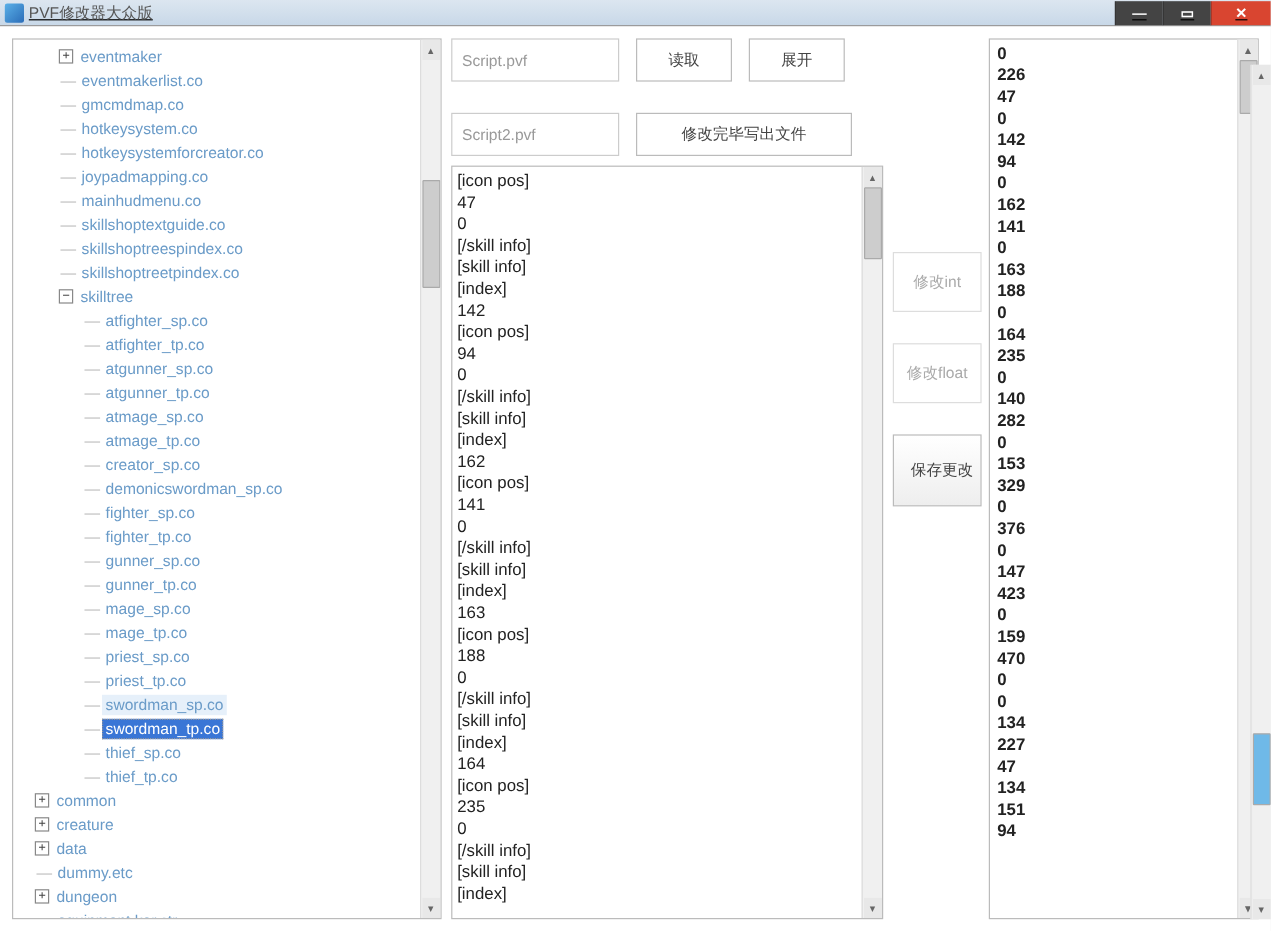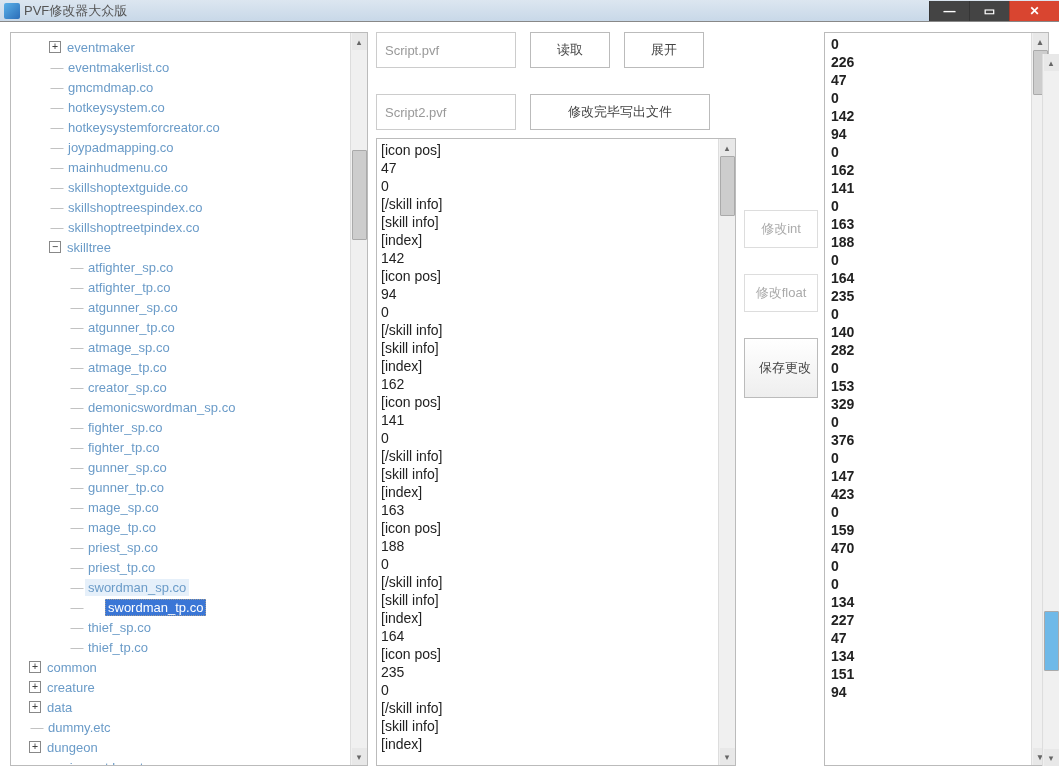--- a/index.html
+++ b/index.html
@@ -10,20 +10,21 @@
       background: #f0f0f0;
       overflow: hidden;
     }
     .titlebar {
       height: 22px;
       background: linear-gradient(#dce6f0, #c8d8e8);
       display: flex;
       align-items: center;
       padding-left: 4px;
       border-bottom: 1px solid #888;
+      text-decoration: underline;
     }
     .titlebar-icon {
       width: 16px;
       height: 16px;
       background: linear-gradient(135deg,#5ab0e8,#2b6db8);
       margin-right: 4px;
       border-radius: 2px;
     }
     .titlebar-text {
       color: #555;
@@ -105,21 +106,20 @@
     }
     .tree-item .connector {
       display: inline-block;
       width: 16px;
       text-align: center;
       color: #bbb;
     }
     .tree-item.selected span.label-text {
       background: #3a76d6;
       color: #fff;
-      margin-left: 20px;
     }
     .tree-item.hover span.label-text {
       background: #e6f0fa;
     }
     .tree-item .label-text {
       padding: 0 2px;
       border: 1px dotted transparent;
     }
     .tree-item.selected .label-text { border-color: #999; }
     .middle-col {
@@ -175,21 +175,21 @@
       gap: 6px;
     }
     .side-buttons {
       width: 74px;
       display: flex;
       flex-direction: column;
       gap: 26px;
       padding-top: 178px;
     }
     .side-btn {
-      height: 38px;
+      height: 50px;
       border: 1px solid #bbb;
       background: #fff;
       font-size: 13px;
       color: #444;
       cursor: pointer;
     }
     .side-btn.big {
       height: 60px;
       background: linear-gradient(#fff,#eee);
       text-align: right;

